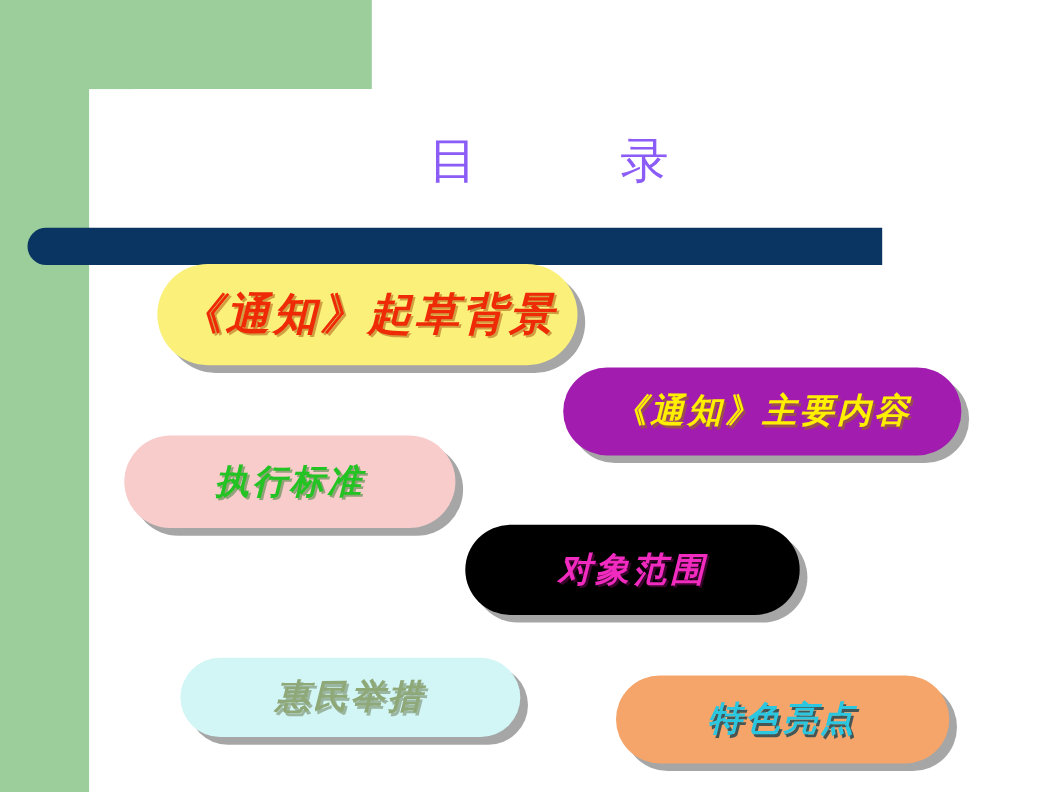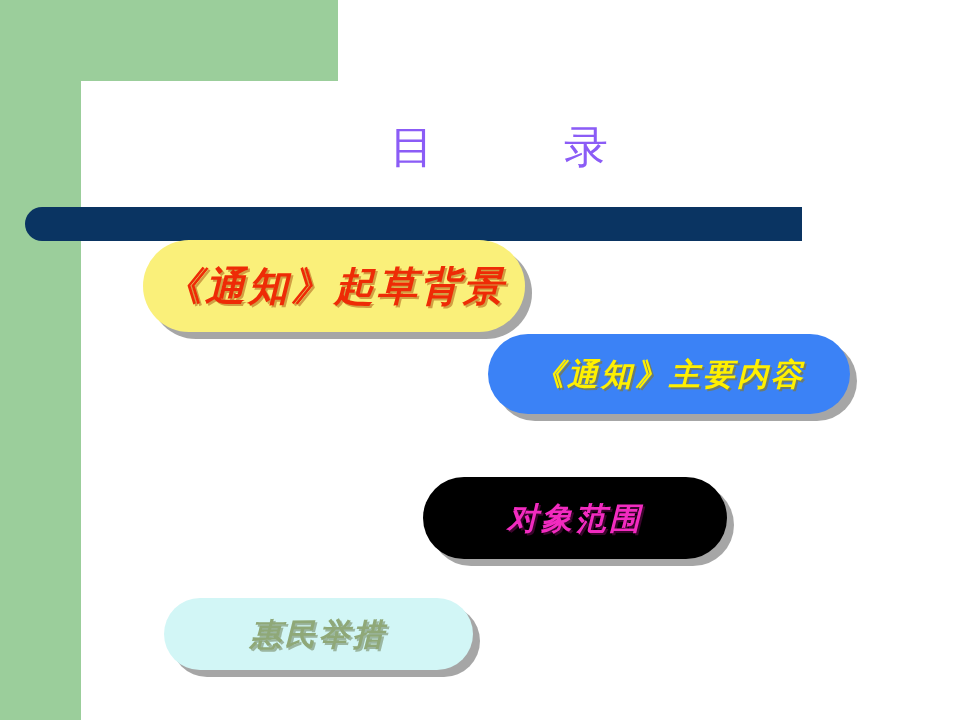--- a/index.html
+++ b/index.html
@@ -89,21 +89,21 @@
     letter-spacing: 3px;
     line-height: 1;
     user-select: none;
   }
 
   
   #pill-0 { left: 143px; top: 240px;  width: 382px; height: 92px;  background: #FAF07A; }
   #pill-0 .pill-label { font-size: 40px; color: #EE2B06;
       text-shadow: 2px 2px 0 rgba(160,60,0,0.45); }
 
-  #pill-1 { left: 488px; top: 334px;  width: 362px; height: 80px;  background: #3b82f6; }
+  #pill-1 { left: 512px; top: 334px;  width: 362px; height: 80px;  background: #a21caf; }
   #pill-1 .pill-label { font-size: 31px; color: #FFF000;
       text-shadow: 2px 2px 0 rgba(150,120,0,0.55); }
 
   #pill-2 { left: 113px; top: 396px;  width: 301px; height: 84px;  background: #F9CCCC; }
   #pill-2 .pill-label { font-size: 31px; color: #22C322;
       text-shadow: 2px 2px 0 rgba(20,110,20,0.45); }
 
   #pill-3 { left: 423px; top: 477px;  width: 304px; height: 82px;  background: #000000; }
   #pill-3 .pill-label { font-size: 31px; color: #F22BC0;
       text-shadow: 2px 2px 0 rgba(120,10,90,0.5); }
@@ -130,23 +130,29 @@
   <div class="blue-bar"></div>
 
   <div class="pill" id="pill-0">
     <span class="pill-label">《通知》起草背景</span>
   </div>
 
   <div class="pill" id="pill-1">
     <span class="pill-label">《通知》主要内容</span>
   </div>
 
+  <div class="pill" id="pill-2">
+    <span class="pill-label">执行标准</span>
+  </div>
 
   <div class="pill" id="pill-3">
     <span class="pill-label">对象范围</span>
   </div>
 
   <div class="pill" id="pill-4">
     <span class="pill-label">惠民举措</span>
   </div>
 
+  <div class="pill" id="pill-5">
+    <span class="pill-label">特色亮点</span>
+  </div>
 
 </div>
 
 </body></html>

